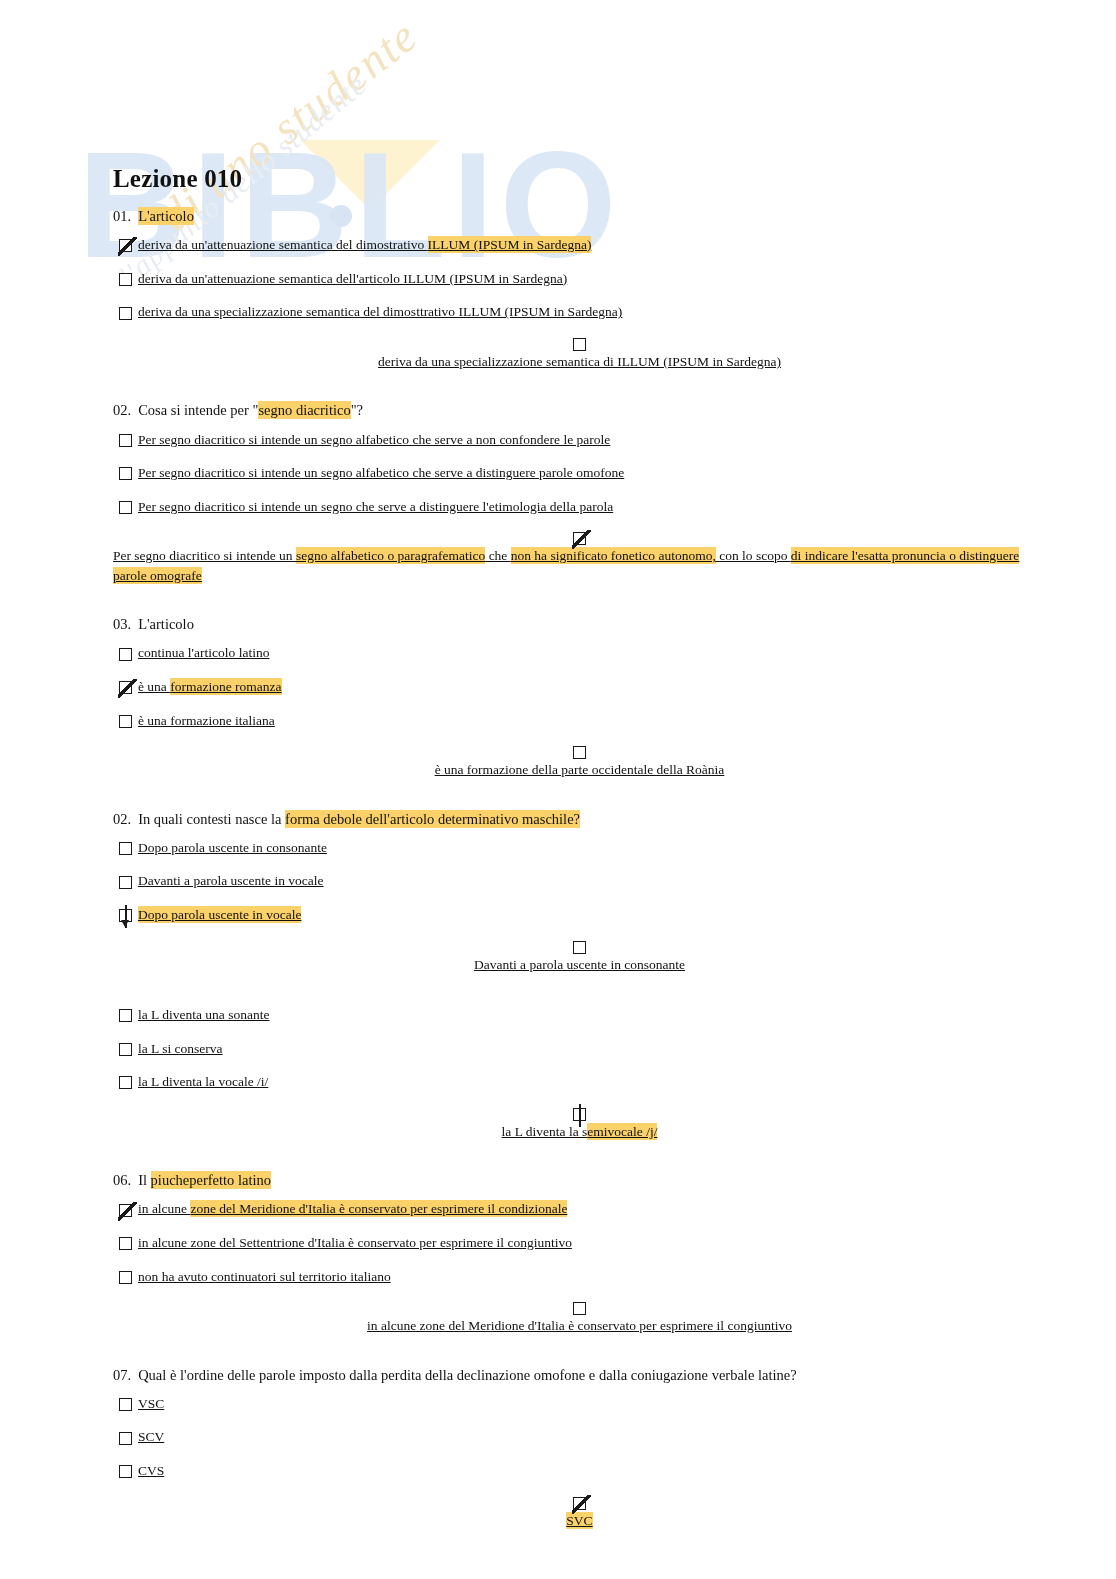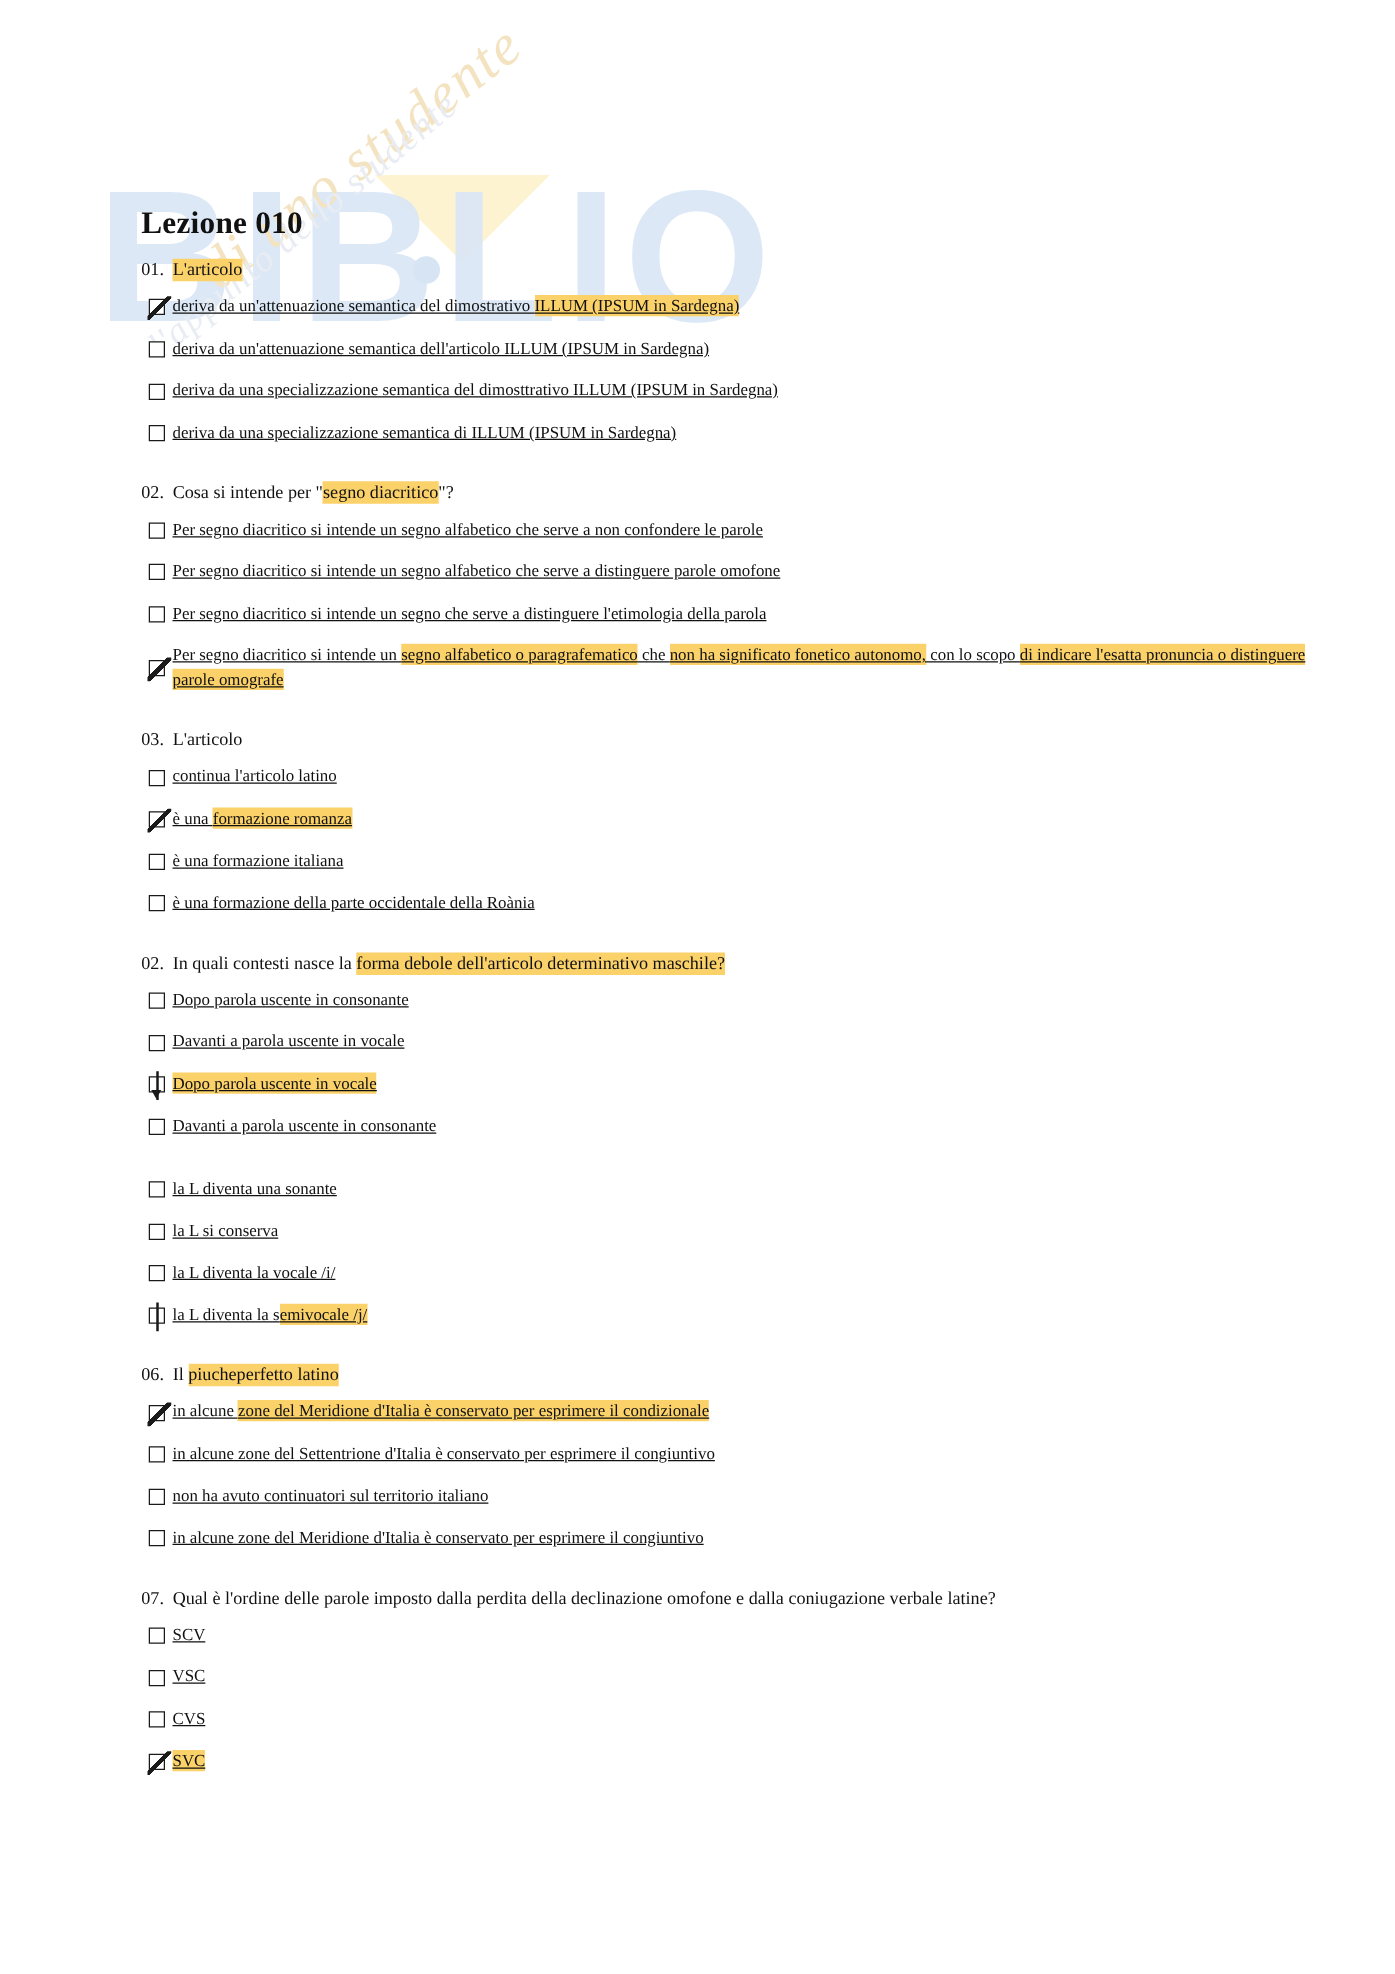--- a/index.html
+++ b/index.html
@@ -111,21 +111,21 @@
 
   .options { margin: 0; padding: 0; }
 
   .option-row {
     display: flex;
     align-items: center;
     margin: 0 0 13px 0;
     line-height: 1.3;
     text-decoration: underline;
   }
-  .option-row:last-child { margin-bottom: 0; }
+  .option-row:last-child { margin-bottom: 0; flex-direction: column; }
 
   .checkbox {
     flex: 0 0 auto;
     width: 13px;
     height: 13px;
     border: 1.6px solid #1a1a1a;
     margin: 3px 6px 0 6px;
     position: relative;
     background: #ffffff;
     box-sizing: border-box;
@@ -335,25 +335,25 @@
             <span class="option-text"><span>in alcune zone del Meridione d'Italia è conservato per esprimere il congiuntivo</span></span>
           </div>
         </div>
         <div class="gap-lg"></div>
       </div>
       <div class="question-block">
         <div class="q-head"><span class="q-num">07.</span><span>Qual è l'ordine delle parole imposto dalla perdita della declinazione omofone e dalla coniugazione verbale latine?</span></div>
         <div class="options">
           <div class="option-row">
             <span class="checkbox"></span>
+            <span class="option-text"><span>VSC</span></span>
+          </div>
+          <div class="option-row">
+            <span class="checkbox"></span>
             <span class="option-text"><span>SCV</span></span>
-          </div>
-          <div class="option-row">
-            <span class="checkbox"></span>
-            <span class="option-text"><span>VSC</span></span>
           </div>
           <div class="option-row">
             <span class="checkbox"></span>
             <span class="option-text"><span>CVS</span></span>
           </div>
           <div class="option-row">
             <span class="checkbox mark-slash"></span>
             <span class="option-text"><mark class="hl">SVC</mark></span>
           </div>
         </div>

